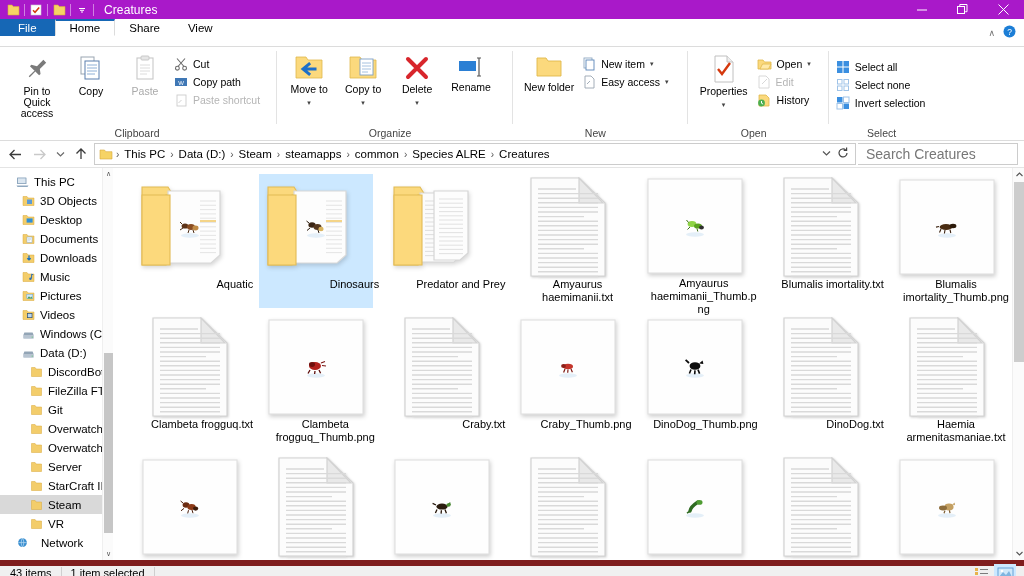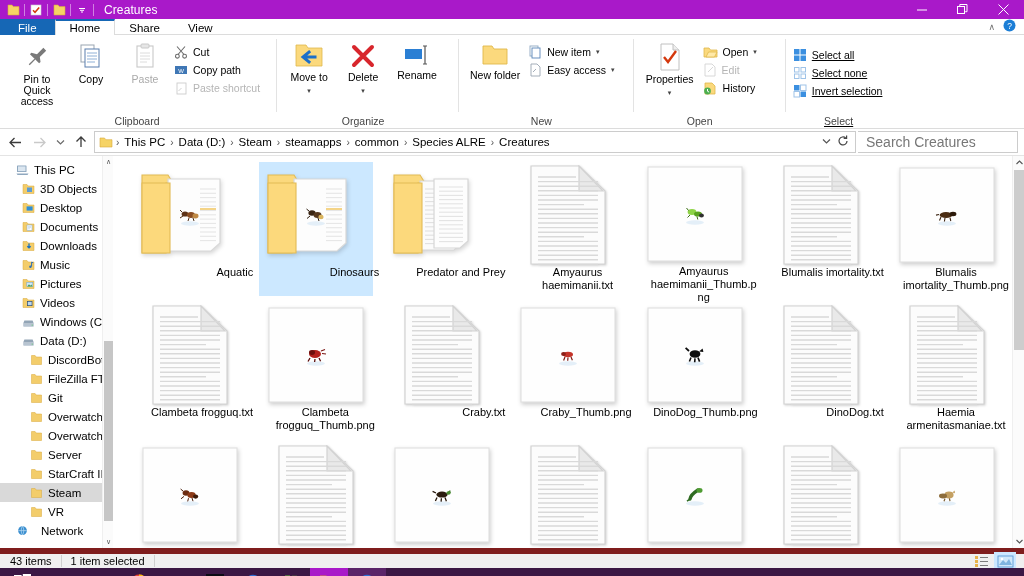--- a/index.html
+++ b/index.html
@@ -22,21 +22,21 @@
   .qat .qicon { width:18px; height:19px; display:flex; align-items:center; justify-content:center; }
   .qat .sep { width:1px; height:12px; background:rgba(255,255,255,.45); margin:0 2px; }
   .title-text { font-size:12px; color:#fff; margin-left:8px; letter-spacing:.1px; }
   .wincontrols { position:absolute; right:0; top:0; display:flex; height:19px; }
   .wincontrols div {
     width:41px; height:19px; display:flex; align-items:center; justify-content:center;
     color:#fff; font-size:11px; line-height:1;
   }
 
   
-  .tabstrip { height:16px; background:#fff; display:flex; align-items:stretch;
+  .tabstrip { height:28px; background:#fff; display:flex; align-items:stretch;
               border-bottom:1px solid #dcdcdc; position:relative; }
   .tab {
     padding:0 14px; display:flex; align-items:center; font-size:11.5px; color:#000;
     height:17px; cursor:default;
   }
   .tab.file { background:#1667b5; color:#fff; padding:0 18px; }
   .tab.active { background:#fff; border:1px solid #dcdcdc; border-bottom:1px solid #fff;
                 border-top:2px solid #1667b5; margin-bottom:-1px; }
   .tabstrip .right-ctl { margin-left:auto; display:flex; align-items:center; gap:8px; padding-right:8px; }
 
@@ -326,20 +326,33 @@
             <svg width="32" height="28" viewBox="0 0 32 28">
                 <path d="M3 3h10l2 3h14v18H3z" fill="#fbd97d" stroke="#e0b84b" stroke-width=".8"></path>
                 <path d="M22 15h-9M16 10l-6 5 6 5" stroke="#1c6fc9" stroke-width="3" fill="none" stroke-linecap="square"></path>
               </svg>
           </span>
           <span>Move to</span>
           <span class="caret">▾</span>
         </div>
         <div class="bigbtn">
           <span class="ico">
+            <svg width="32" height="28" viewBox="0 0 32 28">
+                <path d="M3 3h10l2 3h14v18H3z" fill="#fbd97d" stroke="#e0b84b" stroke-width=".8"></path>
+                <rect x="13" y="5" width="13" height="16" fill="#fff" stroke="#7d9fc6" stroke-width=".9"></rect>
+                <g stroke="#9cbbdd" stroke-width=".9">
+                  <path d="M15 9h9M15 12h9M15 15h9M15 18h6"></path>
+                </g>
+              </svg>
+          </span>
+          <span>Copy to</span>
+          <span class="caret">▾</span>
+        </div>
+        <div class="bigbtn">
+          <span class="ico">
             <svg width="28" height="28" viewBox="0 0 28 28">
                 <path d="M5 5l18 18M23 5L5 23" stroke="#d8262c" stroke-width="4" stroke-linecap="round"></path>
               </svg>
           </span>
           <span>Delete</span>
           <span class="caret">▾</span>
         </div>
         <div class="bigbtn">
           <span class="ico">
             <svg width="30" height="26" viewBox="0 0 30 26">
@@ -430,21 +443,21 @@
                   <path d="M4.5 8v2.2l1.6.9" stroke="#fff" stroke-width="1" fill="none"></path>
                 </svg>
             </span>
             <span>History</span>
           </div>
         </div>
       </div>
       <div class="glabel">Open</div>
     </div>
 
-    <div class="rgroup" style="margin-left:18px;text-decoration:underline;">
+    <div class="rgroup" style="margin-left:7px;">
       <div class="gbody">
         <div class="smallcol" style="padding-top:6px;">
           <div class="smallbtn">
             <span class="ico">
               <svg width="14" height="14" viewBox="0 0 14 14">
                   <rect x="1" y="1" width="5.5" height="5.5" fill="#3b8fe0"></rect>
                   <rect x="7.5" y="1" width="5.5" height="5.5" fill="#3b8fe0"></rect>
                   <rect x="1" y="7.5" width="5.5" height="5.5" fill="#3b8fe0"></rect>
                   <rect x="7.5" y="7.5" width="5.5" height="5.5" fill="#3b8fe0"></rect>
                 </svg>

